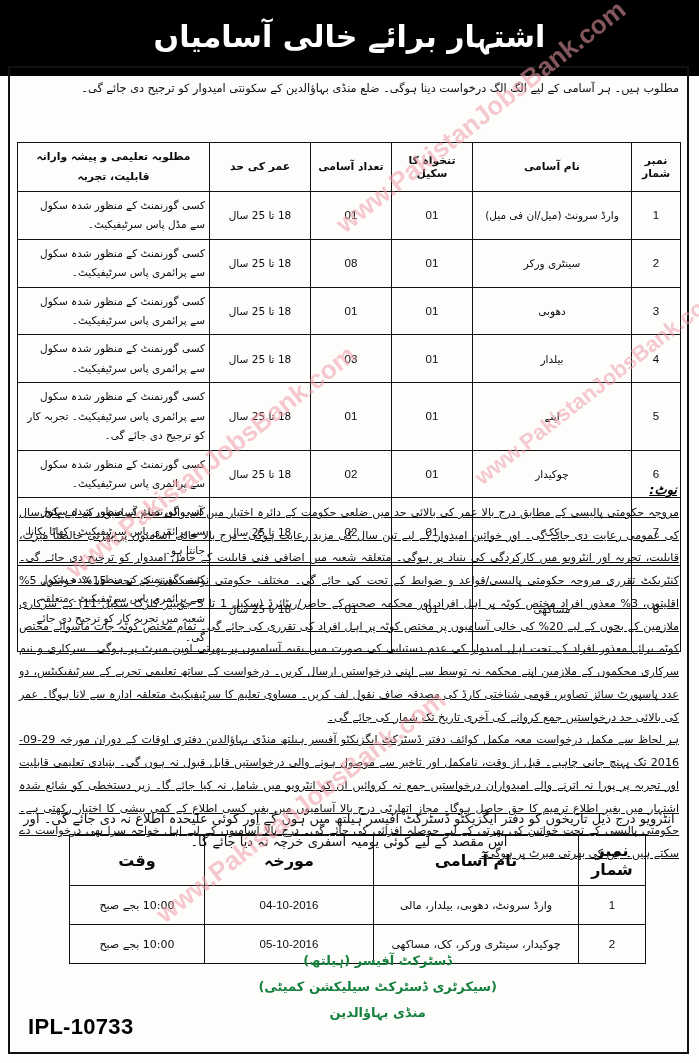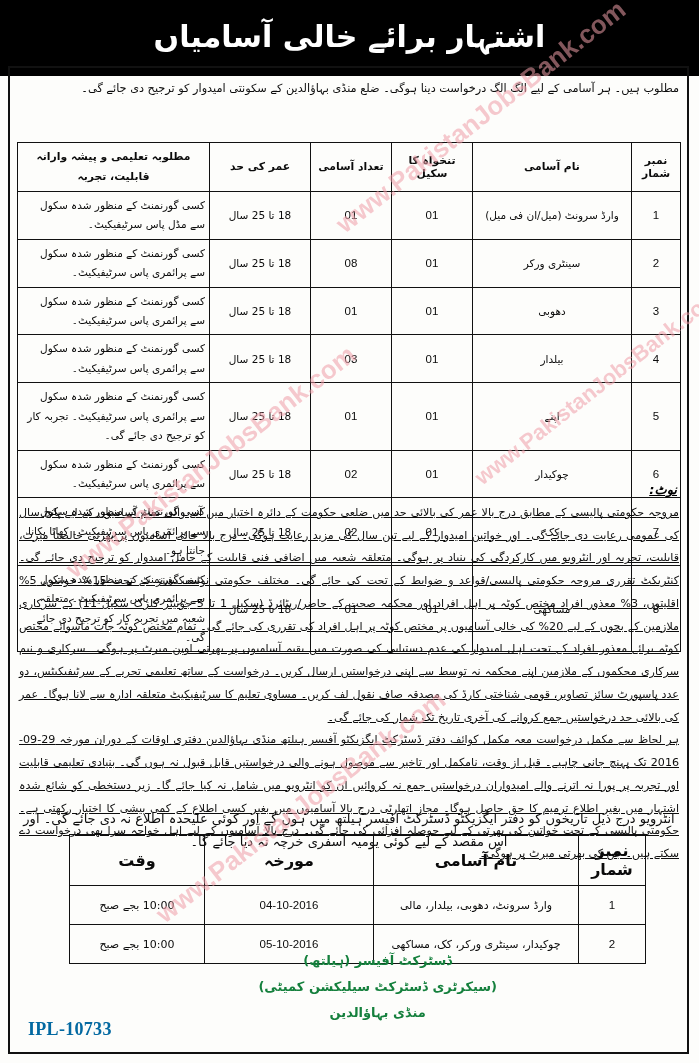--- a/index.html
+++ b/index.html
@@ -92,22 +92,22 @@
   .iv-time{width:126px;}
 
   
   .sign{
     position:absolute;top:878px;right:186px;text-align:center;
     direction:rtl;font-size:13px;line-height:2.0;color:#15803d;font-weight:bold;
   }
   .sign div{white-space:nowrap;}
   .ipl{
     position:absolute;bottom:10px;left:14px;
-    font-family:Liberation Serif, serif;font-weight:bold;font-size:18px;
-    color:#0369a1;letter-spacing:0.3px;direction:ltr;
+    font-family:Liberation Sans, sans-serif;font-weight:bold;font-size:22px;
+    color:#000000;letter-spacing:0.3px;direction:ltr;
   }
 
   
   .wm{
     position:absolute;pointer-events:none;
     color:#ef9ea8;opacity:.55;font-weight:bold;
     font-family:"Liberation Sans",sans-serif;
     white-space:nowrap;direction:ltr;
   }
   .wm1{top:215px;left:330px;font-size:26px;transform:rotate(-38deg);transform-origin:0 0;}

